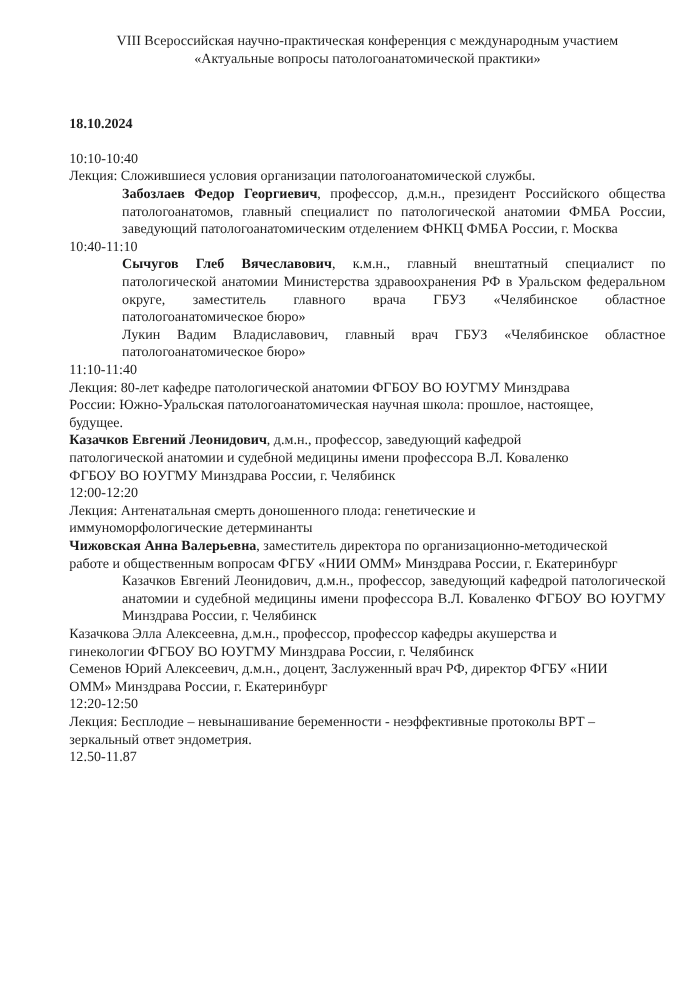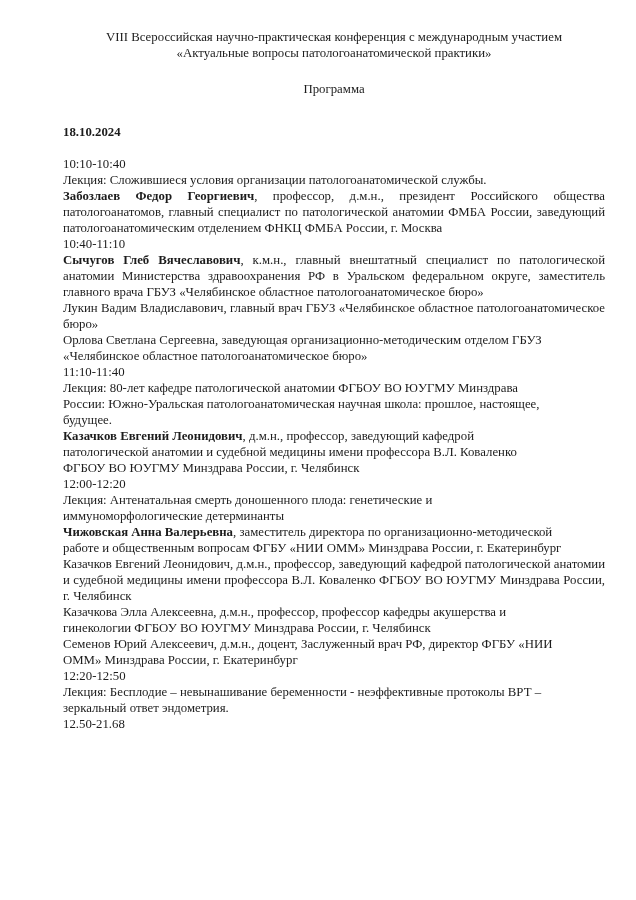--- a/index.html
+++ b/index.html
@@ -17,51 +17,48 @@
     font-size: 12.8px;
     line-height: 16px;
     color: #1c1c1c;
     overflow: hidden;
   }
   p {
     margin: 0;
     white-space: pre-wrap;
   }
   .c { text-align: center; }
-  .j { text-align: justify; }
+  .j { text-align: justify; margin-left: 48px; }
   .b { font-weight: 700; }
   .gap { height: 16px; }
   .prog { margin-top: 4px; }
   .date { margin-top: 11px; }
 </style>
 </head>
 <body>
 
 <div class="page">
 
   <p class="c">VIII Всероссийская научно-практическая конференция с международным участием</p>
   <p class="c">«Актуальные вопросы патологоанатомической практики»</p>
   <div class="gap"></div>
-  <p class="c prog">Программа</p>
   <div class="gap"></div>
   <p class="b date">18.10.2024</p>
   <div class="gap"></div>
 
   <section>
     <p>10:10-10:40</p>
     <p>Лекция: Сложившиеся условия организации патологоанатомической службы.</p>
     <p class="j"><span class="b">Забозлаев Федор Георгиевич</span><span>, профессор, д.м.н., президент Российского общества патологоанатомов, главный специалист по патологической анатомии ФМБА России, заведующий патологоанатомическим отделением ФНКЦ ФМБА России, г. Москва</span></p>
   </section>
 
   <section>
     <p>10:40-11:10</p>
     <p class="j"><span class="b">Сычугов Глеб Вячеславович</span><span>, к.м.н., главный внештатный специалист по патологической анатомии Министерства здравоохранения РФ в Уральском федеральном округе, заместитель главного врача ГБУЗ «Челябинское областное патологоанатомическое бюро»</span></p>
     <p class="j"><span>Лукин Вадим Владиславович, главный врач ГБУЗ «Челябинское областное патологоанатомическое бюро»</span></p>
-    <p><span>Орлова Светлана Сергеевна, заведующая организационно-методическим отделом ГБУЗ
-«Челябинское областное патологоанатомическое бюро»</span></p>
   </section>
 
   <section>
     <p>11:10-11:40</p>
     <p>Лекция: 80-лет кафедре патологической анатомии ФГБОУ ВО ЮУГМУ Минздрава
 России: Южно-Уральская патологоанатомическая научная школа: прошлое, настоящее,
 будущее.</p>
     <p><span class="b">Казачков Евгений Леонидович</span><span>, д.м.н., профессор, заведующий кафедрой
 патологической анатомии и судебной медицины имени профессора В.Л. Коваленко
 ФГБОУ ВО ЮУГМУ Минздрава России, г. Челябинск</span></p>
@@ -80,16 +77,16 @@
 ОММ» Минздрава России, г. Екатеринбург</span></p>
   </section>
 
   <section>
     <p>12:20-12:50</p>
     <p>Лекция: Бесплодие – невынашивание беременности - неэффективные протоколы ВРТ –
 зеркальный ответ эндометрия.</p>
   </section>
 
   <section>
-    <p>12.50-21.68</p>
+    <p>12.50-11.87</p>
   </section>
 
 </div>
 
 </body></html>

